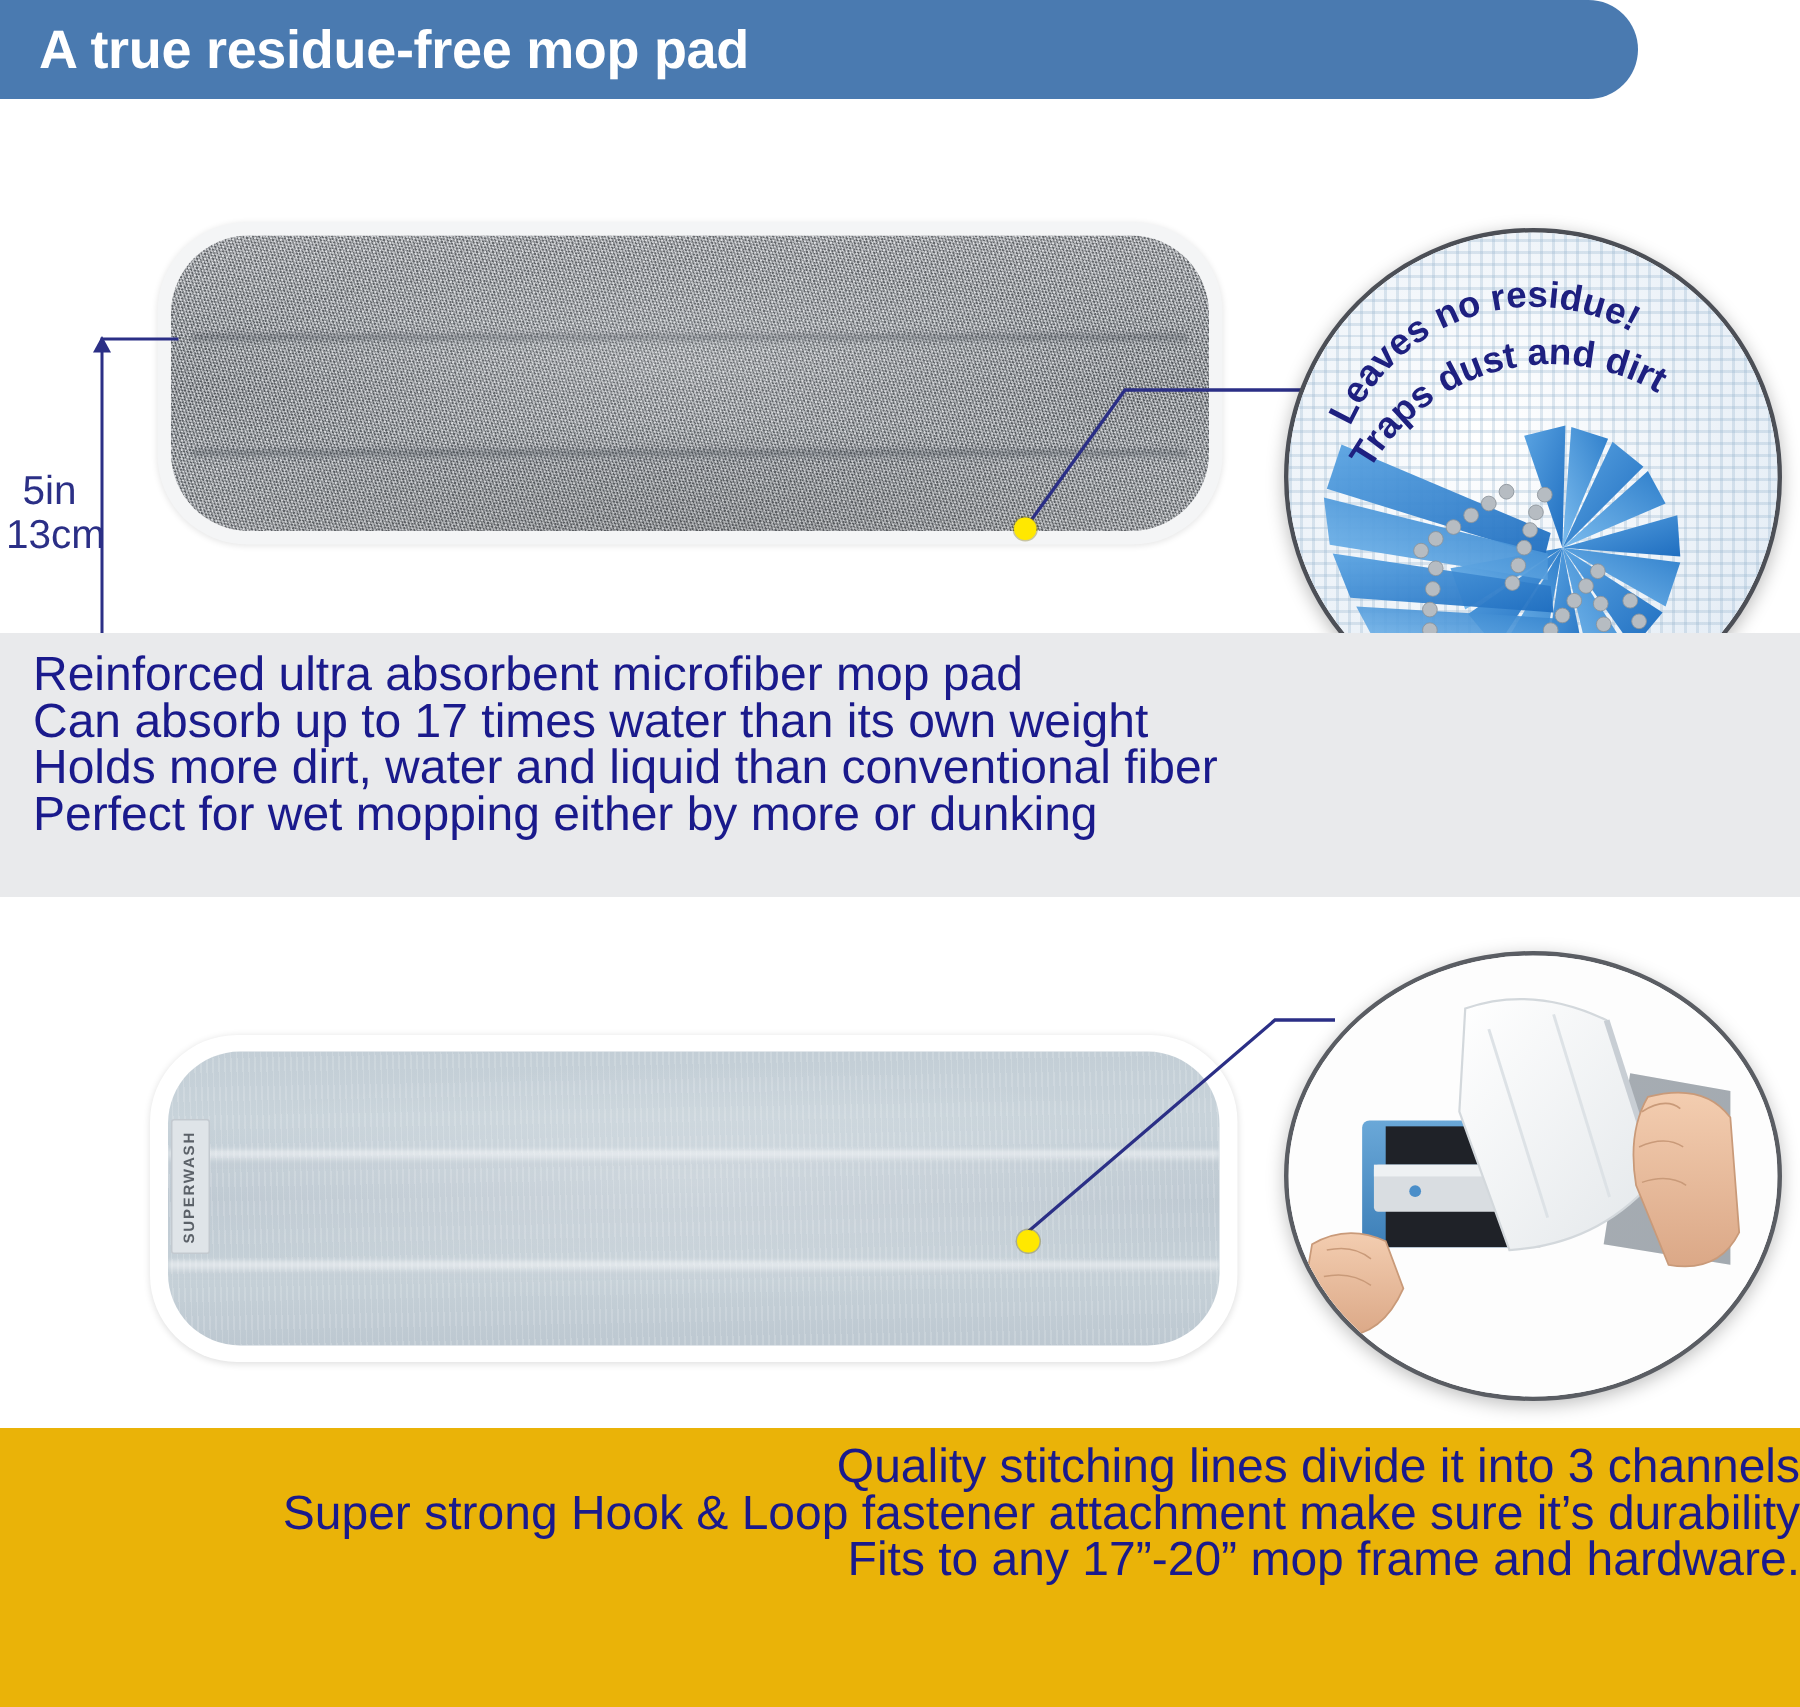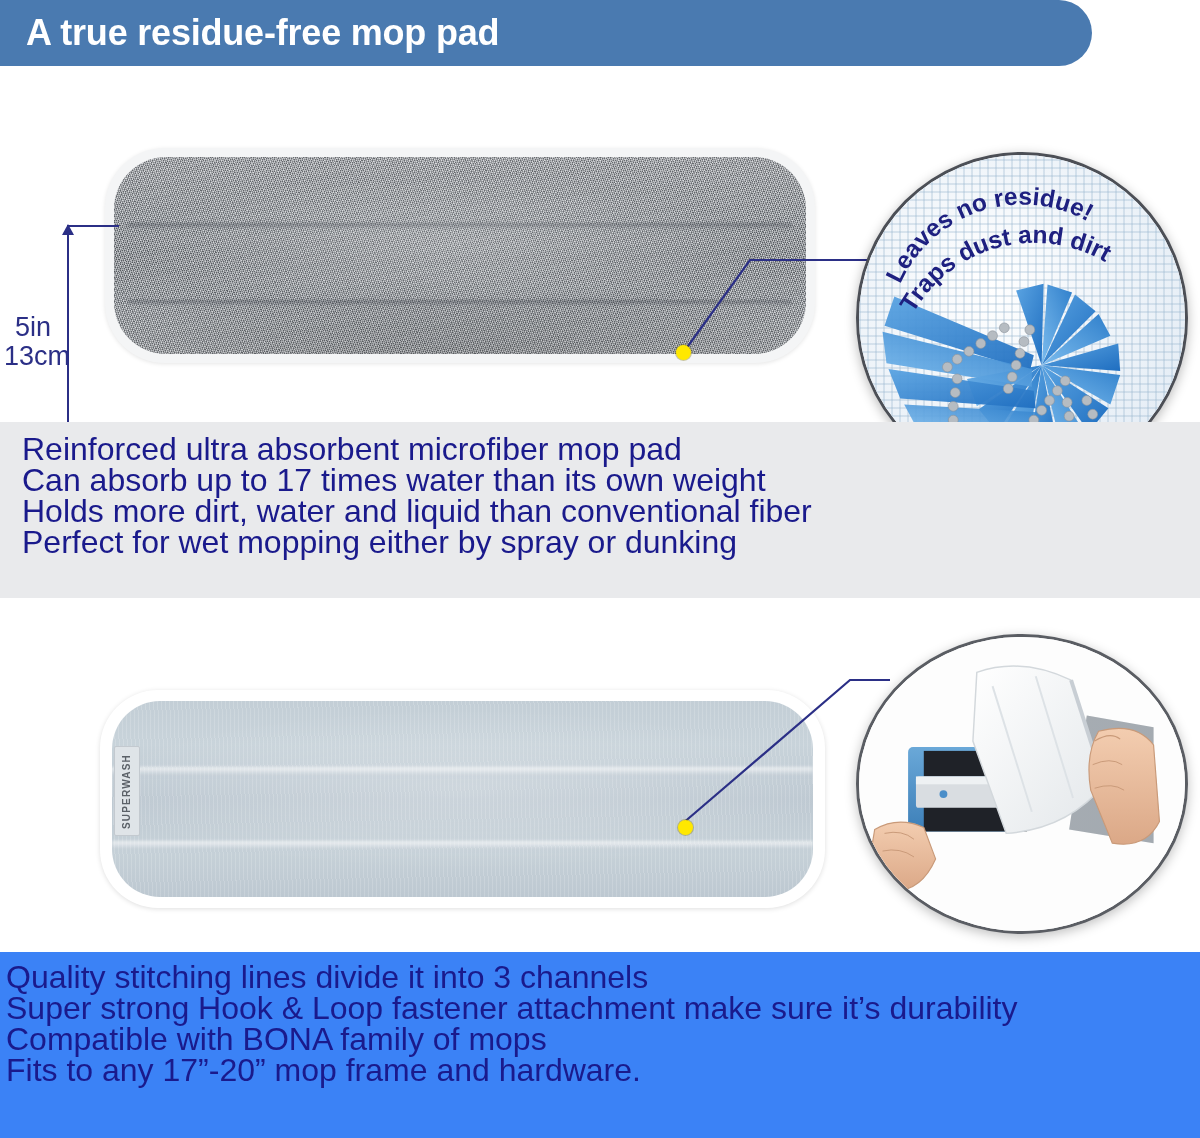--- a/index.html
+++ b/index.html
@@ -121,22 +121,23 @@
   .arc-text { font-size: 25px; font-weight: bold; fill: #1e2080; font-family: "Liberation Sans", sans-serif; }
 
   
   .band1 {
     position: absolute; left: 0; top: 422px; width: 1200px; height: 176px;
     background: #e9eaec;
     padding: 12px 0 0 22px;
   }
   .band2 {
     position: absolute; left: 0; top: 952px; width: 1200px; height: 186px;
-    background: #3b82f6;
+    background: #eab308;
     padding: 10px 0 0 6px;
+    text-align: right;
   }
   .feature-line {
     color: #1a1a8c;
     font-size: 32px;
     line-height: 31px;
     white-space: nowrap;
   }
 
   
   .section2 { position: absolute; left: 0; top: 598px; width: 1200px; height: 354px; background: #fff; }
@@ -331,21 +332,21 @@
           <textPath href="#arc2" startOffset="6%"><tspan>Traps dust and dirt</tspan></textPath>
         </text>
       </svg>
     </div>
   </div>
 
   <div class="band1">
     <div class="feature-line">Reinforced ultra absorbent microfiber mop pad</div>
     <div class="feature-line">Can absorb up to 17 times water than its own weight</div>
     <div class="feature-line">Holds more dirt, water and liquid than conventional fiber</div>
-    <div class="feature-line">Perfect for wet mopping either by spray or dunking</div>
+    <div class="feature-line">Perfect for wet mopping either by more or dunking</div>
   </div>
 
   <div class="section2">
 
     <div class="pad-light-wrap">
       <div class="pad-light-outer"></div>
       <div class="pad-light-inner">
         <div class="stitch-l t1"></div>
         <div class="stitch-l t2"></div>
       </div>
@@ -405,17 +406,16 @@
           <path d="M26 200 Q44 196 56 206" stroke="#c99a79" stroke-width="1" fill="none"></path>
           <path d="M24 218 Q42 214 56 224" stroke="#c99a79" stroke-width="1" fill="none"></path>
         </g>
       </svg>
     </div>
   </div>
 
   <div class="band2">
     <div class="feature-line">Quality stitching lines divide it into 3 channels</div>
     <div class="feature-line">Super strong Hook &amp; Loop fastener attachment make sure it’s durability</div>
-    <div class="feature-line">Compatible with BONA family of mops</div>
     <div class="feature-line">Fits to any 17”-20” mop frame and hardware.</div>
   </div>
 
 </div>
 
 </body></html>

